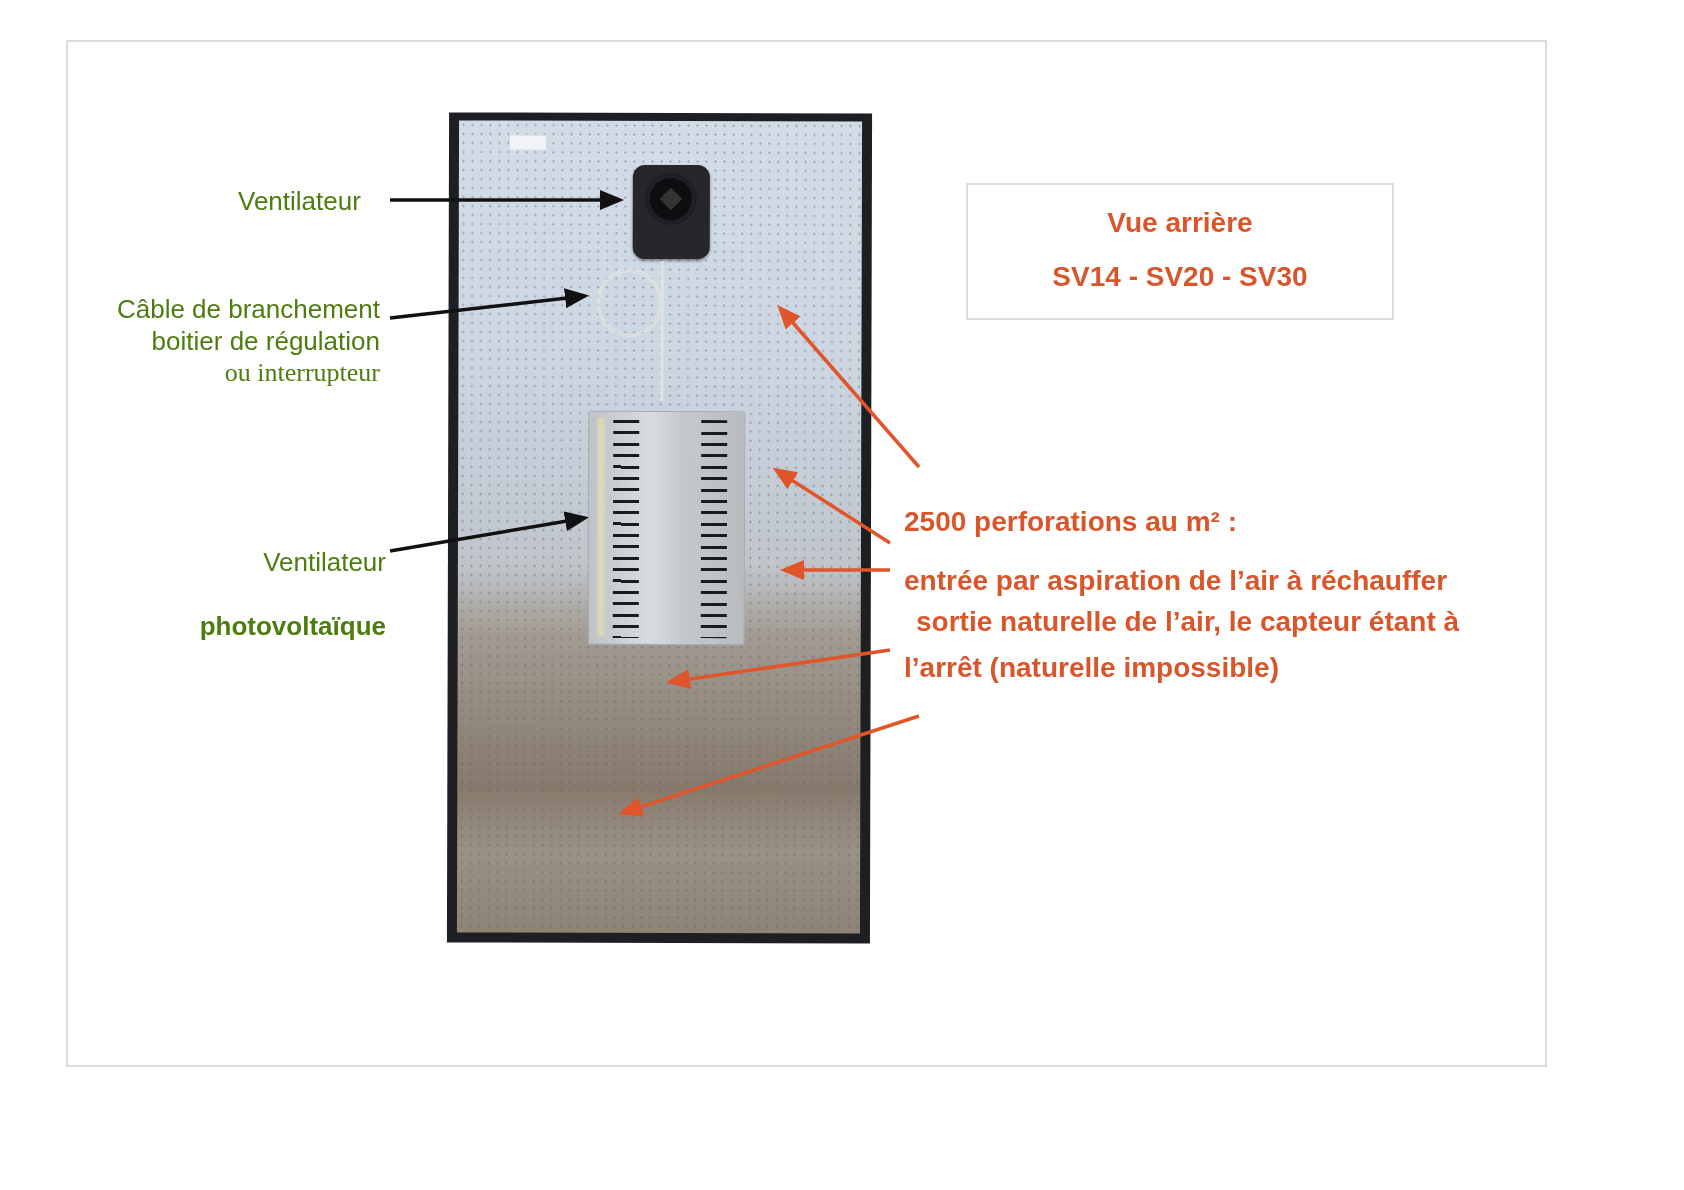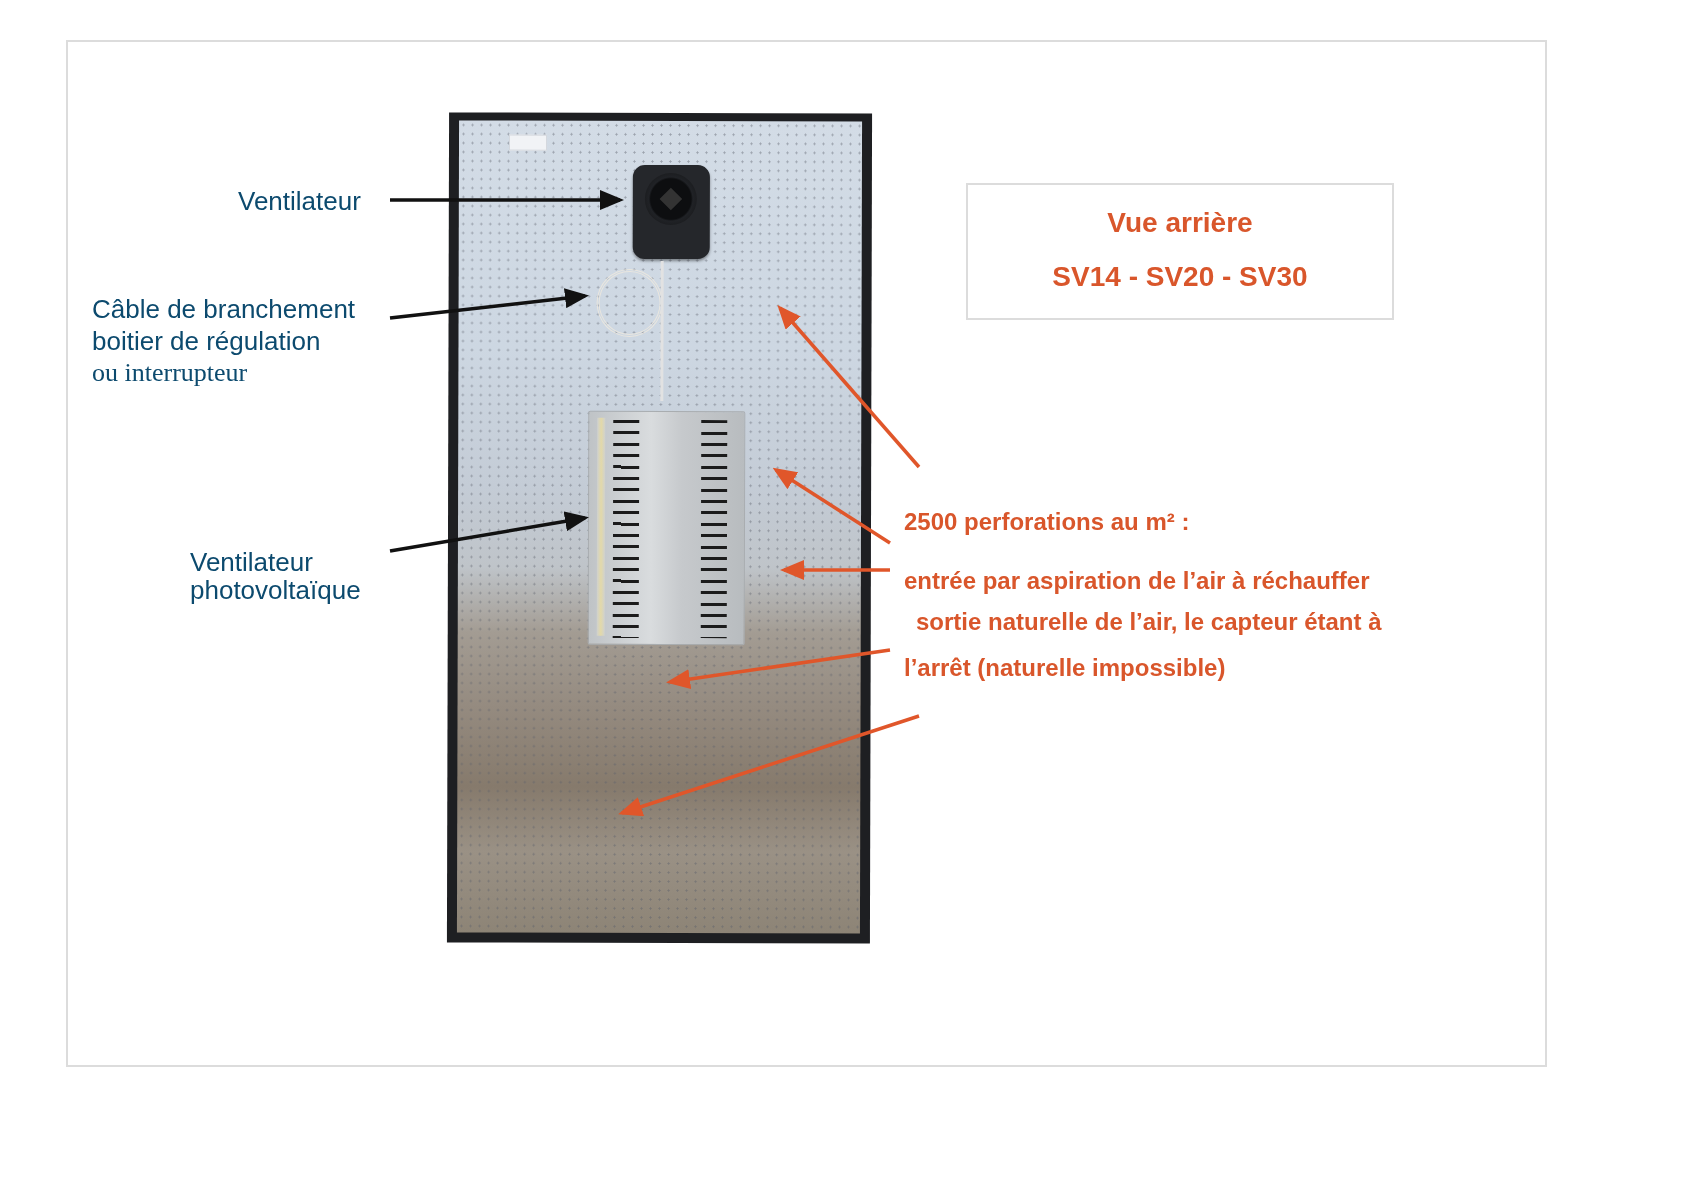--- a/index.html
+++ b/index.html
@@ -29,28 +29,28 @@
                 background: linear-gradient(90deg, #bfc3c6, #d9dcde 40%, #c6c9cc 60%, #b8bcbf);
                 border: 1px solid #a9adb0; border-radius: 2px; }
     .pv-strip { position: absolute; left: 8px; top: 6px; width: 8px; height: 218px;
                 background: linear-gradient(90deg, #cfd1cf, #e3d9a8 50%, #cfd1cf); }
     .slots { position: absolute; top: 8px; width: 26px; height: 218px;
              background: repeating-linear-gradient(180deg, #1b1b1b 0 3px, transparent 3px 11.4px); }
     .slots.left { left: 24px; }
     .slots.right { left: 112px; }
 
     .txt { position: absolute; white-space: nowrap; }
-    .black-label { color: #0c4a6e; font-size: 26px; line-height: 32px; text-align: left; }
+    .black-label { color: #4d7c0f; font-size: 26px; line-height: 32px; text-align: right; }
     .orange { color: #d9562b; font-weight: bold; }
     .title-box { position: absolute; left: 966px; top: 183px; width: 428px; height: 137px;
                  border: 2px solid #dcdcdc; box-sizing: border-box; background: #fff;
                  text-align: center; }
     .title-line1 { position: absolute; left: 0; right: 0; top: 22px; font-size: 28px; }
     .title-line2 { position: absolute; left: 0; right: 0; top: 76px; font-size: 28px; }
-    .desc { font-size: 24px; line-height: 34px; }
+    .desc { font-size: 28px; line-height: 34px; }
     svg.arrows { position: absolute; left: 0; top: 0; width: 1684px; height: 1190px; pointer-events: none; }
   </style>
 </head>
 <body>
 
 <div class="frame"></div>
 
 <div class="panel">
   <div class="panel-inner">
     <div class="label-sticker"></div>
@@ -74,21 +74,21 @@
   <div class="title-line2 orange">SV14 - SV20 - SV30</div>
 </div>
 
 <div class="txt black-label" style="left:238px; top:185px;">Ventilateur</div>
 
 <div class="txt black-label" style="left:92px; top:293px; width:288px;">Câble de branchement</div>
 <div class="txt black-label" style="left:92px; top:325px; width:288px;">boitier de régulation</div>
 <div class="txt black-label" style="left:92px; top:357px; width:288px;font-family:Liberation Serif, serif;">ou interrupteur</div>
 
 <div class="txt black-label" style="left:190px; top:546px; width:196px;">Ventilateur</div>
-<div class="txt black-label" style="left:190px; top:574px; width:196px;">photovoltaïque</div>
+<div class="txt black-label" style="left:190px; top:610px; width:196px;font-weight:bold;">photovoltaïque</div>
 
 <div class="txt orange desc" style="left:904px; top:505px;">2500 perforations au m² :</div>
 <div class="txt orange desc" style="left:904px; top:564px;">entrée par aspiration de l’air à réchauffer</div>
 <div class="txt orange desc" style="left:904px; top:605px;margin-left:12px;">sortie naturelle de l’air, le capteur étant à</div>
 <div class="txt orange desc" style="left:904px; top:651px;">l’arrêt (naturelle impossible)</div>
 
 <svg class="arrows" viewBox="0 0 1684 1190">
   <defs>
     <marker id="ah-black" markerWidth="10" markerHeight="10" refX="8" refY="5" orient="auto" markerUnits="userSpaceOnUse">
       <path d="M0,0 L10,5 L0,10 z" fill="#111"></path>

